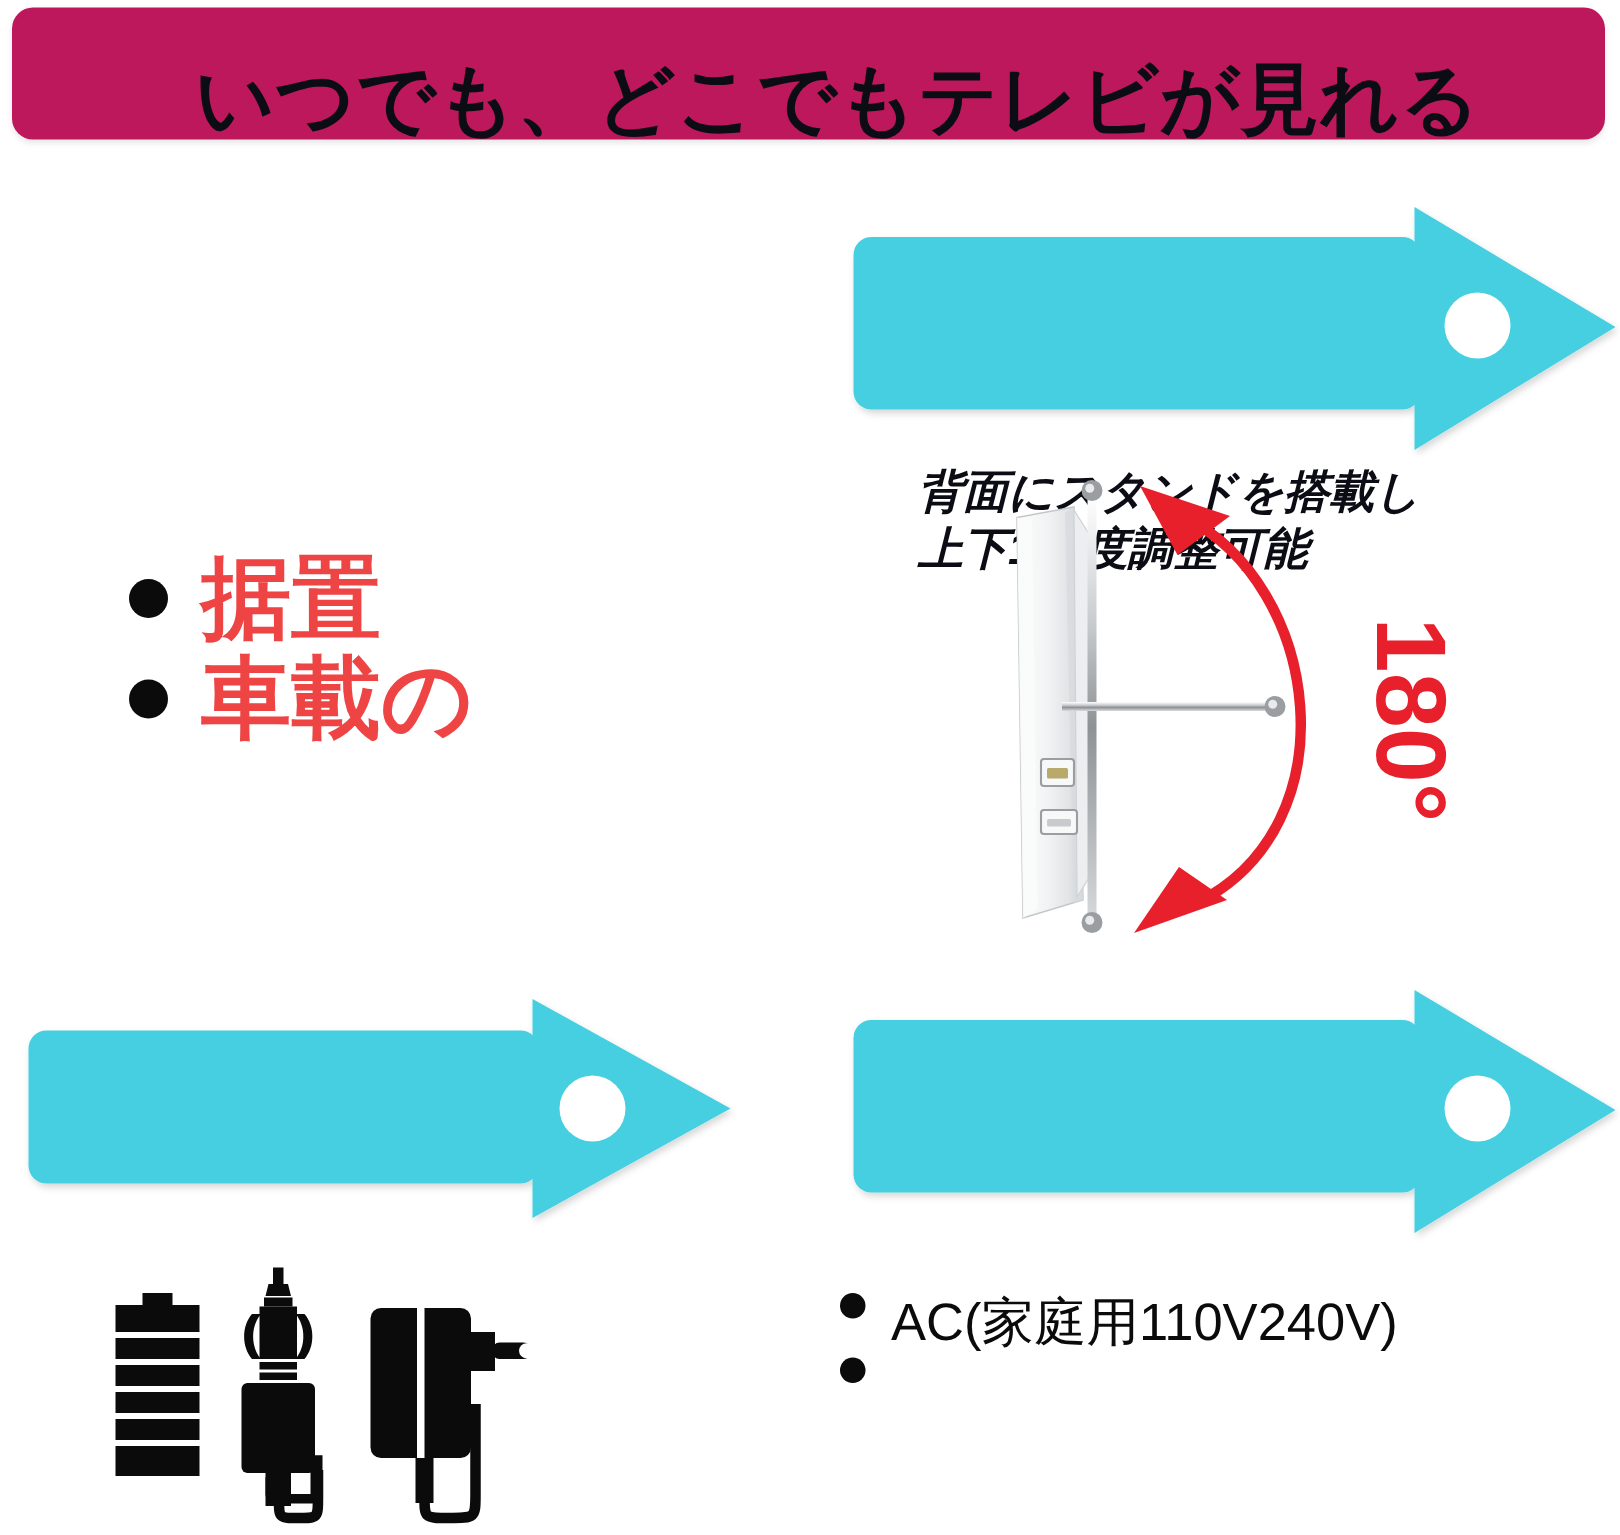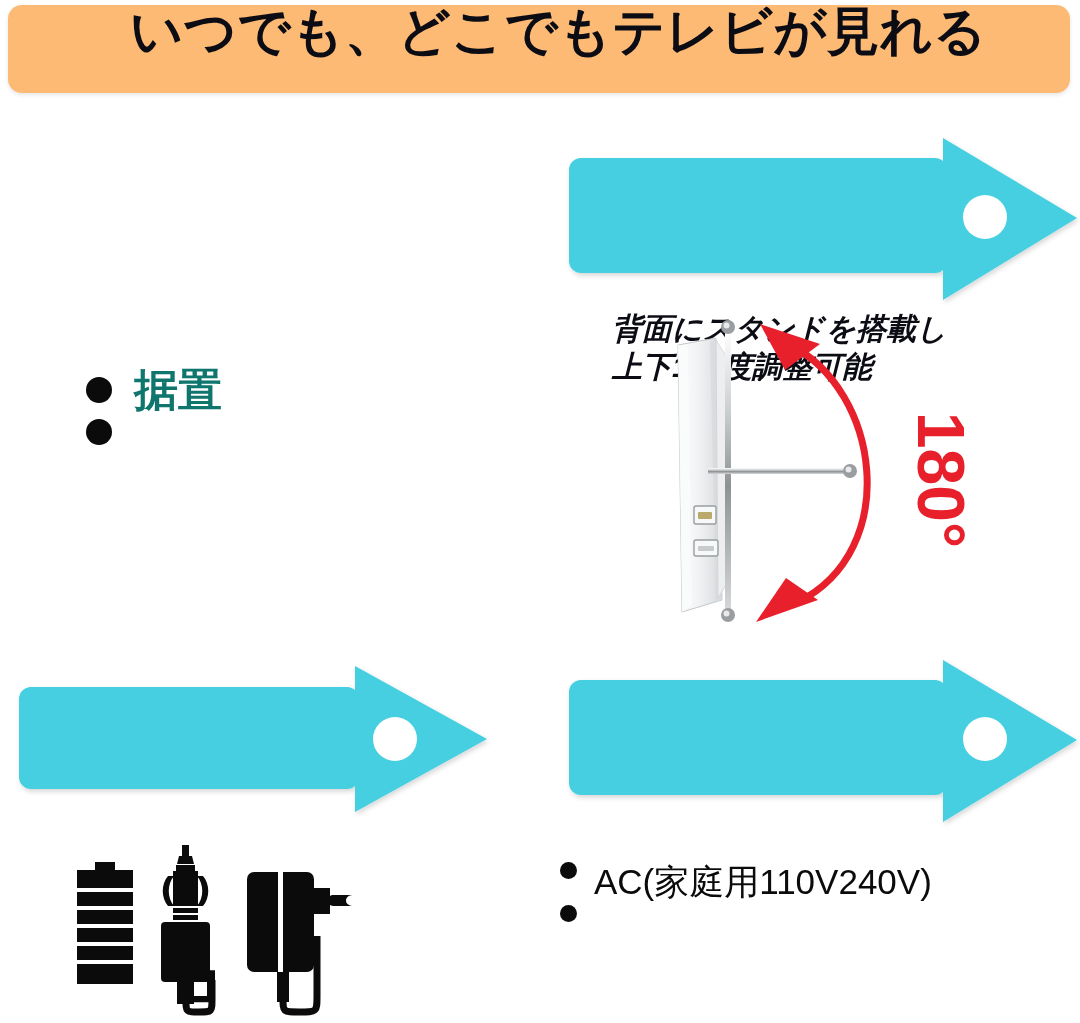--- a/index.html
+++ b/index.html
@@ -18,25 +18,25 @@
     overflow: hidden;
   }
 
   
   .header-banner {
     position: absolute;
     left: 8px;
     top: 5px;
     width: 1062px;
     height: 88px;
-    background: #fdba74;
+    background: #be185d;
     border-radius: 14px;
     box-shadow: 0 2px 4px rgba(0,0,0,0.10);
     display: flex;
-    align-items: flex-start;
+    align-items: flex-end;
   }
   .header-title {
     margin-left: 122px;
     font-size: 52px;
     font-weight: bold;
     color: #0B0C14;
     letter-spacing: 0.5px;
     white-space: nowrap;
     line-height: 1;
   }
@@ -84,23 +84,23 @@
   }
   #install-list .dot {
     width: 26px;
     height: 26px;
     border-radius: 50%;
     background: #0B0B0B;
     margin-right: 22px;
     flex: 0 0 auto;
   }
   #install-list .txt {
-    font-size: 44px;
+    font-size: 60px;
     font-weight: bold;
-    color: #0f766e;
+    color: #ef4444;
     line-height: 1.02;
     white-space: nowrap;
   }
 
   
   #tv-illustration {
     position: absolute;
     left: 630px;
     top: 300px;
     width: 400px;
@@ -173,20 +173,21 @@
 上下180度調整可能</div>
   </div>
 
   <div id="install-list">
     <div class="li">
       <span class="dot"></span>
       <span class="txt">据置</span>
     </div>
     <div class="li">
       <span class="dot"></span>
+      <span class="txt">車載の</span>
     </div>
   </div>
 
   <div id="tv-illustration">
     <svg width="400" height="350" viewBox="0 0 400 350">
       <defs>
         <linearGradient id="panelGrad" x1="0" y1="0" x2="1" y2="0">
           <stop offset="0%" stop-color="#FDFDFD"></stop>
           <stop offset="45%" stop-color="#F2F3F4"></stop>
           <stop offset="78%" stop-color="#E2E4E6"></stop>

